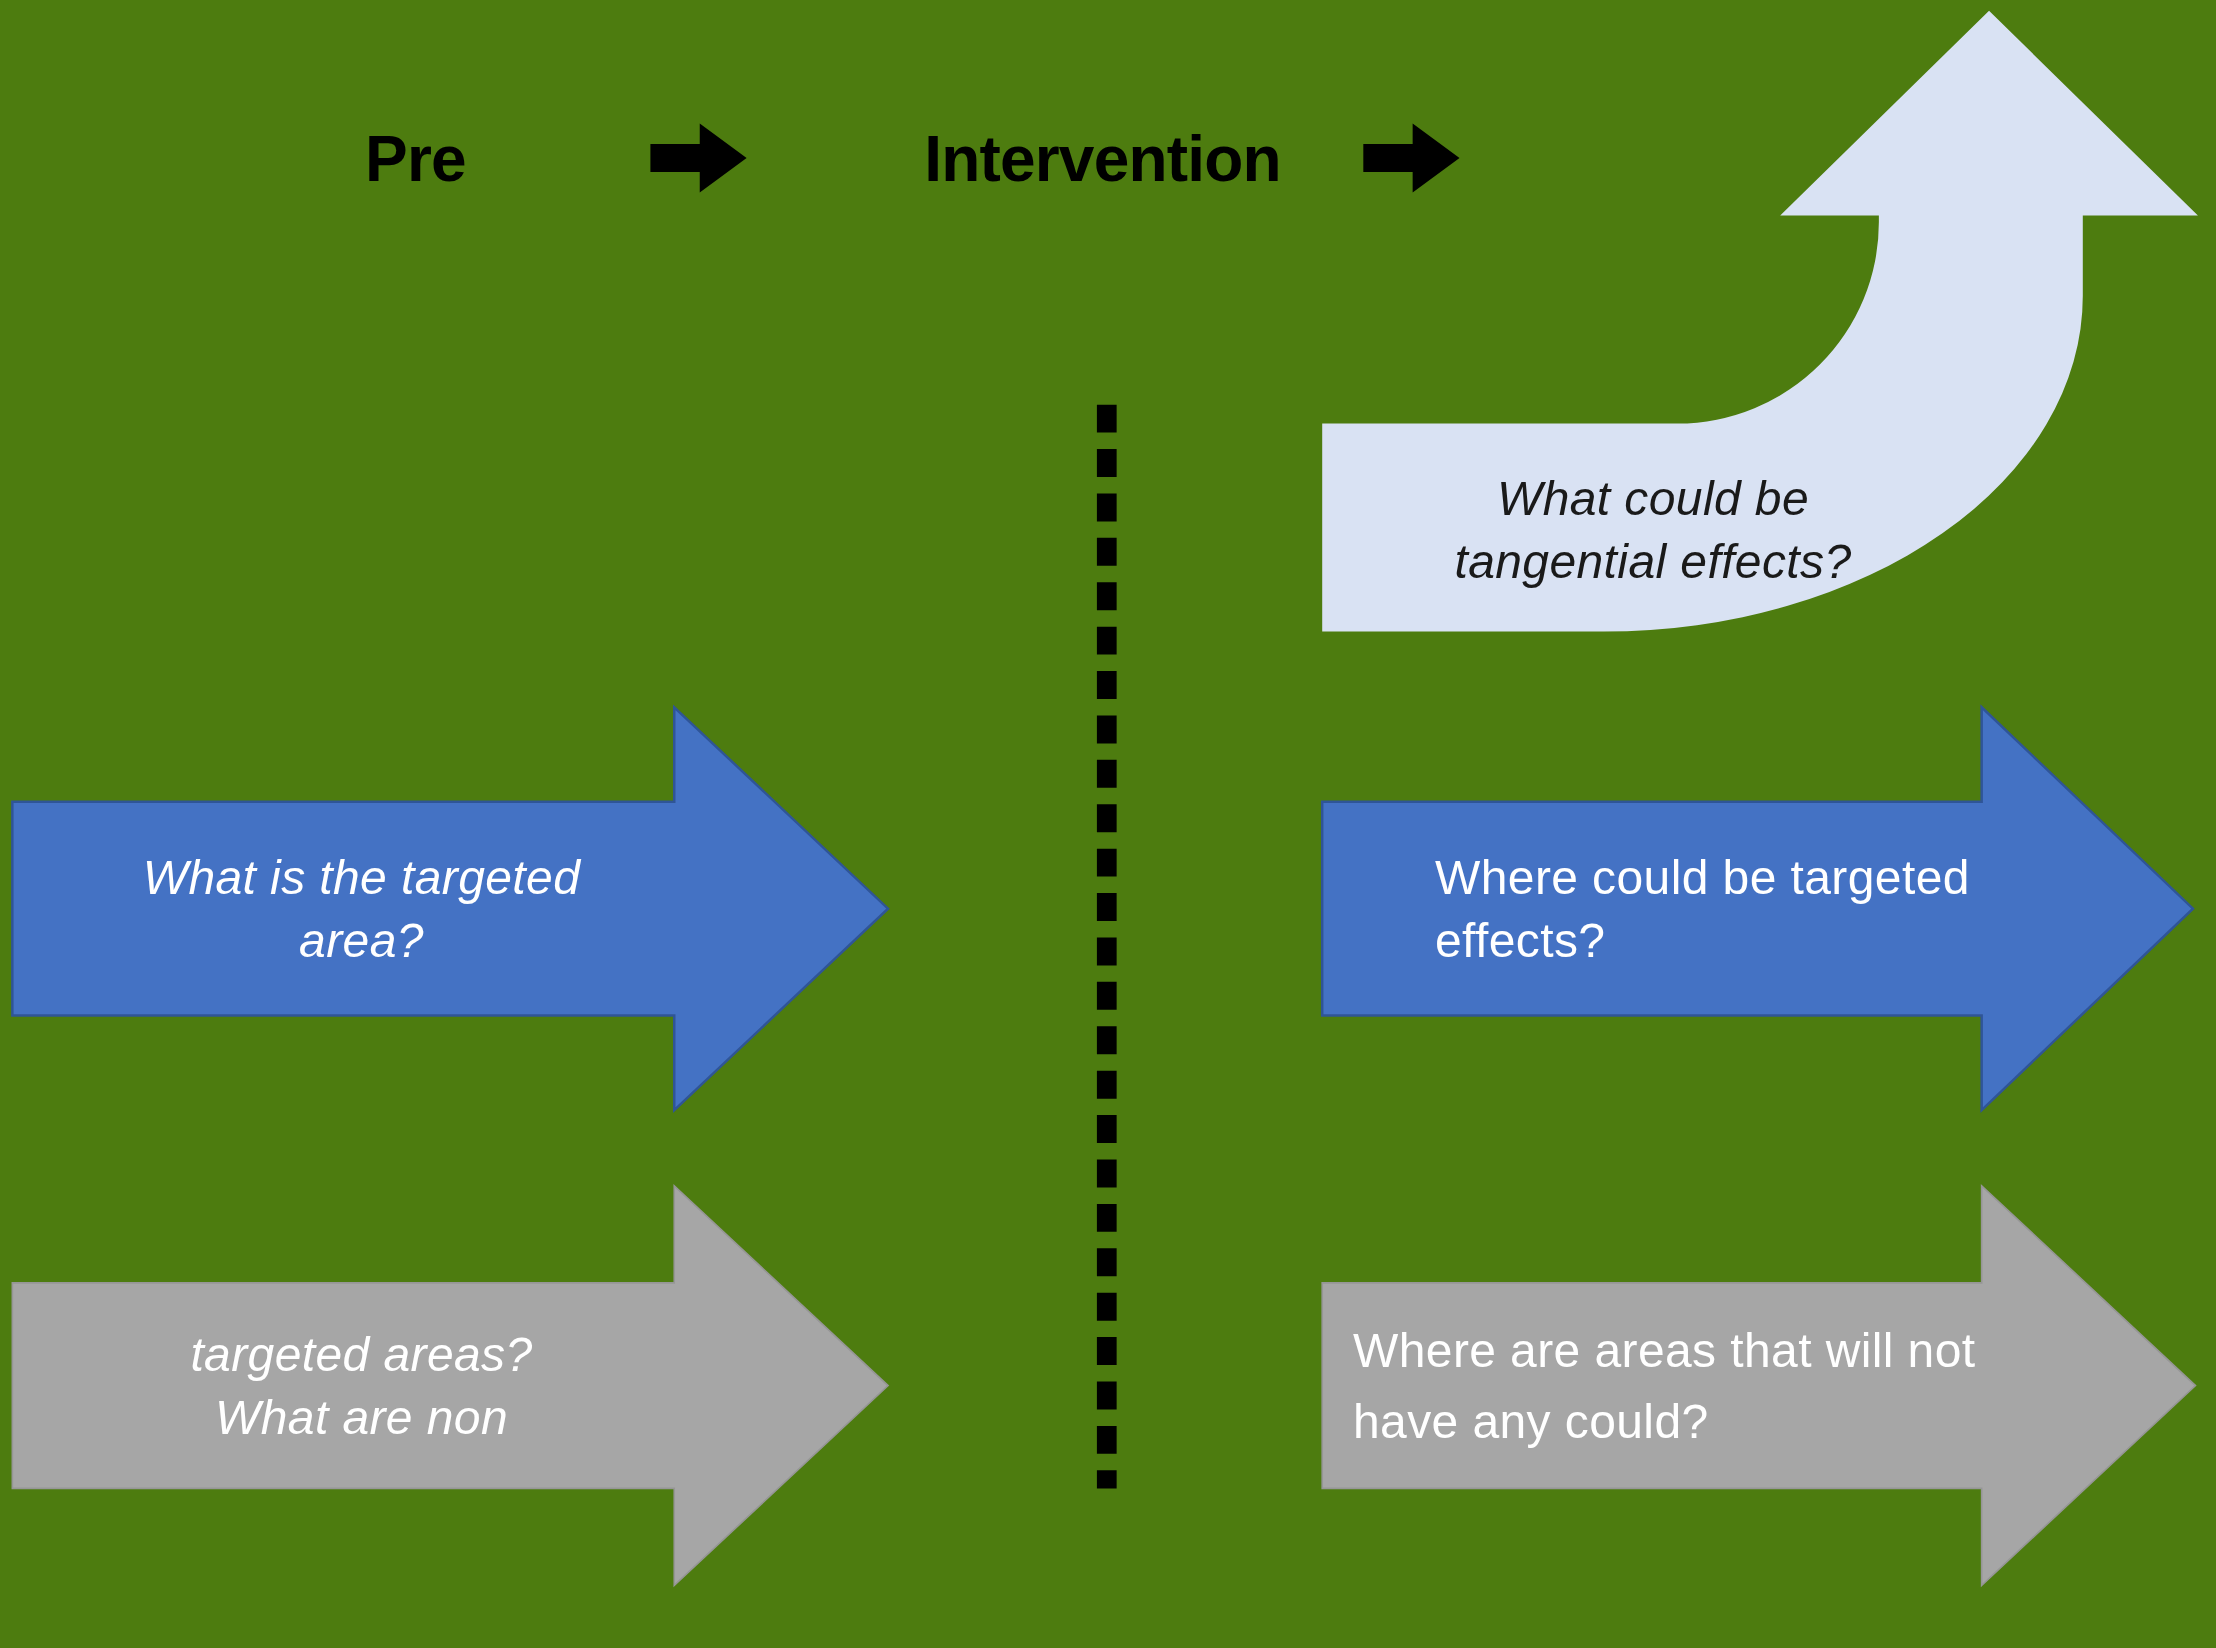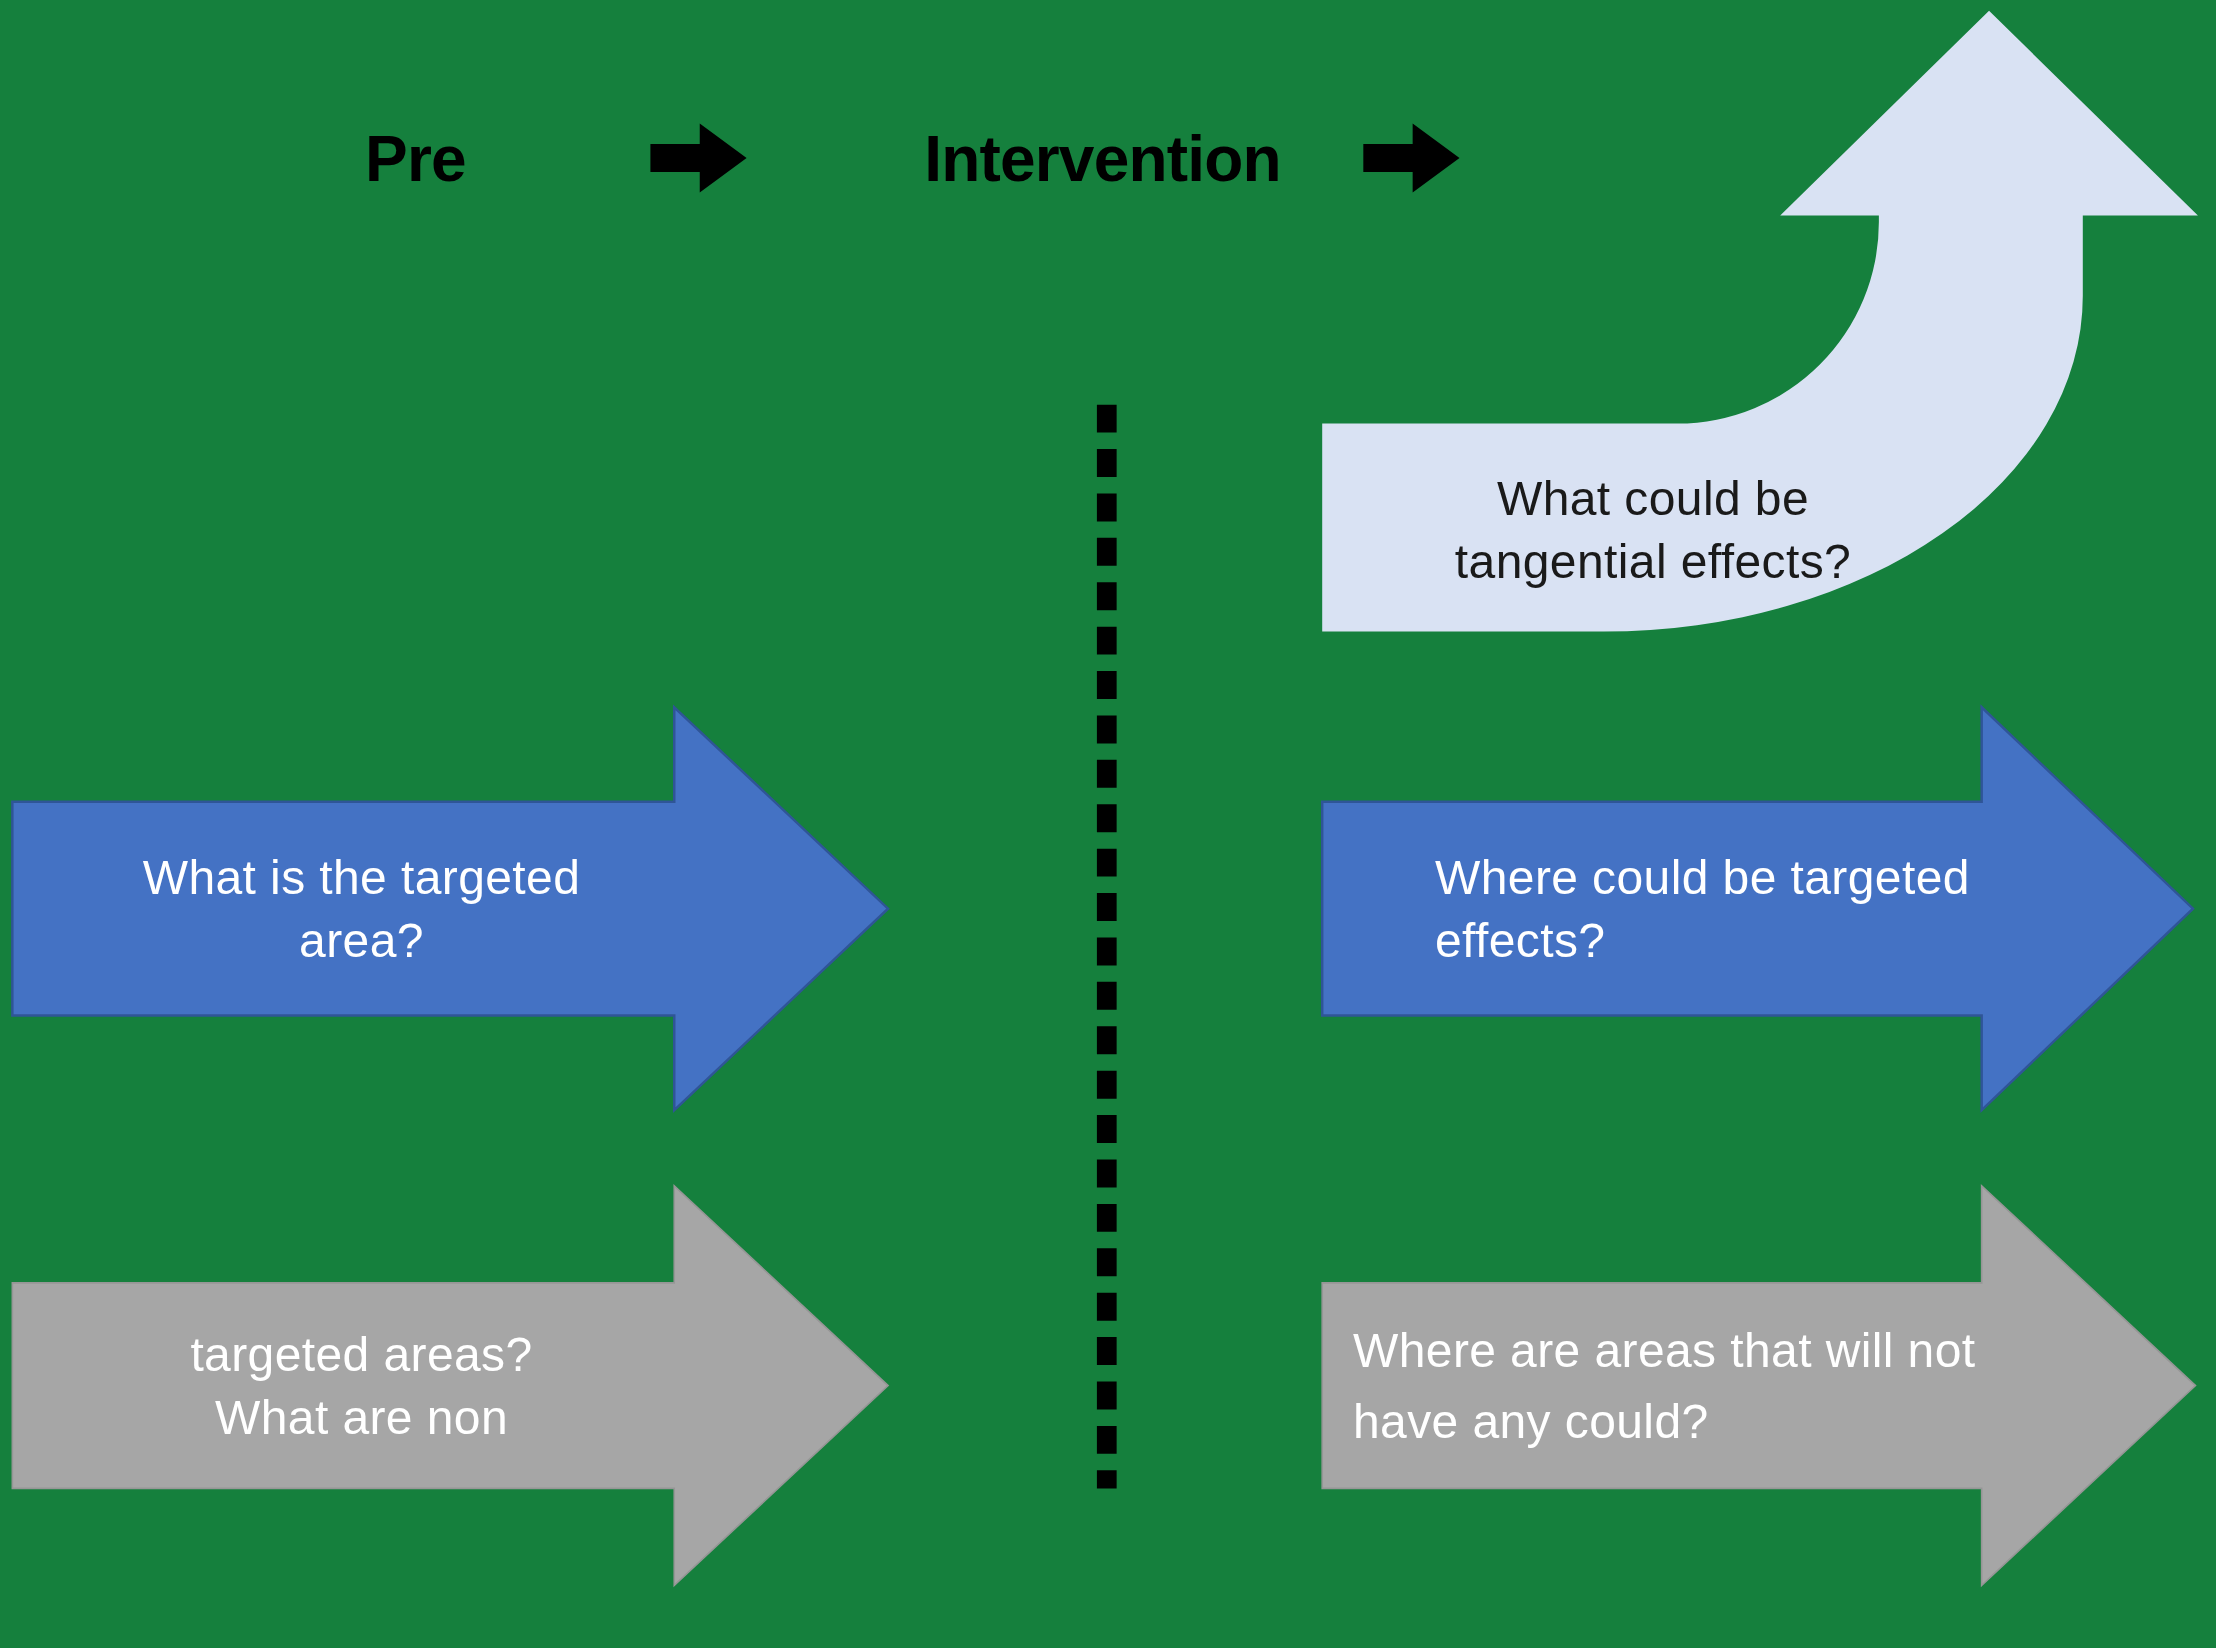--- a/index.html
+++ b/index.html
@@ -1,41 +1,41 @@
 <!DOCTYPE html>
 <html style="font-size:13px"><head>
 <meta charset="utf-8">
 <style>
   html, body { margin: 0; padding: 0; background: #ffffff; }
   #canvas {
     position: relative;
     width: 2216px;
     height: 1648px;
-    background: #15803d;
+    background: #4d7c0f;
     font-family: "Liberation Sans", sans-serif;
     overflow: hidden;
   }
   #shapes { position: absolute; left: 0; top: 0; width: 100%; height: 100%; }
 
   .shape-blue   { stroke: #2F5597; stroke-width: 3; }
   .shape-gray   { stroke: #969696; stroke-width: 2; }
   .shape-light  { stroke: none; }
   .divider-line { stroke: #000000; }
   .hdr-arrow    { stroke: none; }
 
   .label {
     position: absolute;
     display: flex;
     flex-direction: column;
     justify-content: center;
     font-size: 48px;
     line-height: 1.32;
     letter-spacing: 0.4px;
   }
-  .label.center { align-items: center; text-align: center; }
+  .label.center { align-items: center; text-align: center; font-style: italic; }
   .label.left   { align-items: flex-start; text-align: left; }
   .label.white  { color: #ffffff; }
   .label.dark   { color: #1a1a1a; }
 
   .hdr {
     position: absolute;
     top: 109px;
     height: 99px;
     display: flex;
     align-items: center;

